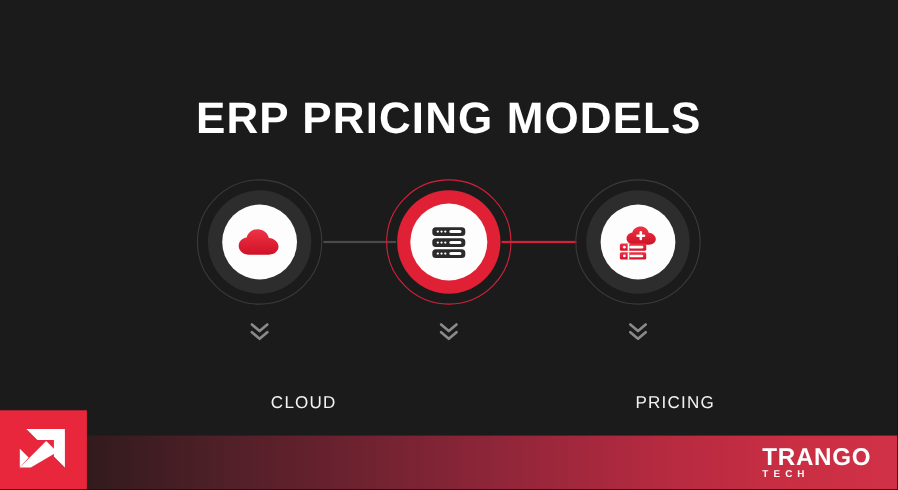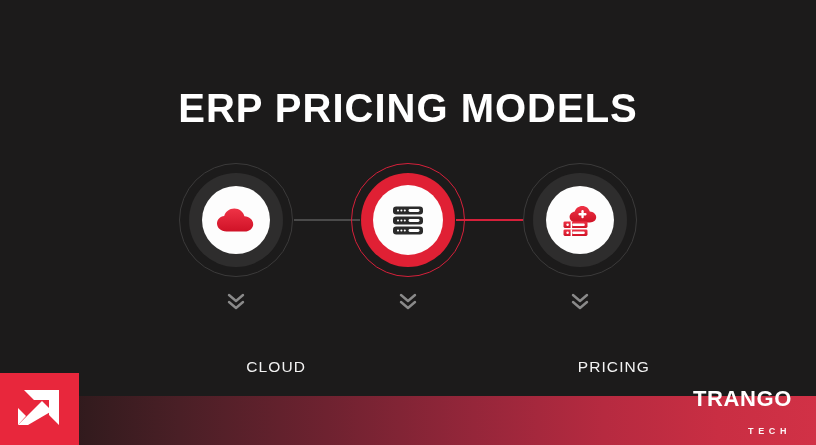--- a/index.html
+++ b/index.html
@@ -166,37 +166,37 @@
     height: 72px;
     background: #e8273c;
     display: flex;
     align-items: center;
     justify-content: center;
   }
   #wordmark {
     position: absolute;
     right: 24px;
     bottom: 9px;
-    text-align: right;
+    text-align: left;
     line-height: 1;
   }
   #wordmark-main {
     color: #ffffff;
     font-size: 22px;
     font-weight: 700;
     letter-spacing: 0.6px;
     display: block;
   }
   #wordmark-sub {
     color: #ffffff;
     font-size: 9px;
     font-weight: 700;
     letter-spacing: 4.6px;
     display: block;
-    margin-top: 17px;
+    margin-top: 0;
     margin-right: 1px;
     opacity: 0.95;
   }
 </style>
 </head>
 <body>
 
 <div id="stage">
 
   <div id="title">ERP PRICING MODELS</div>

